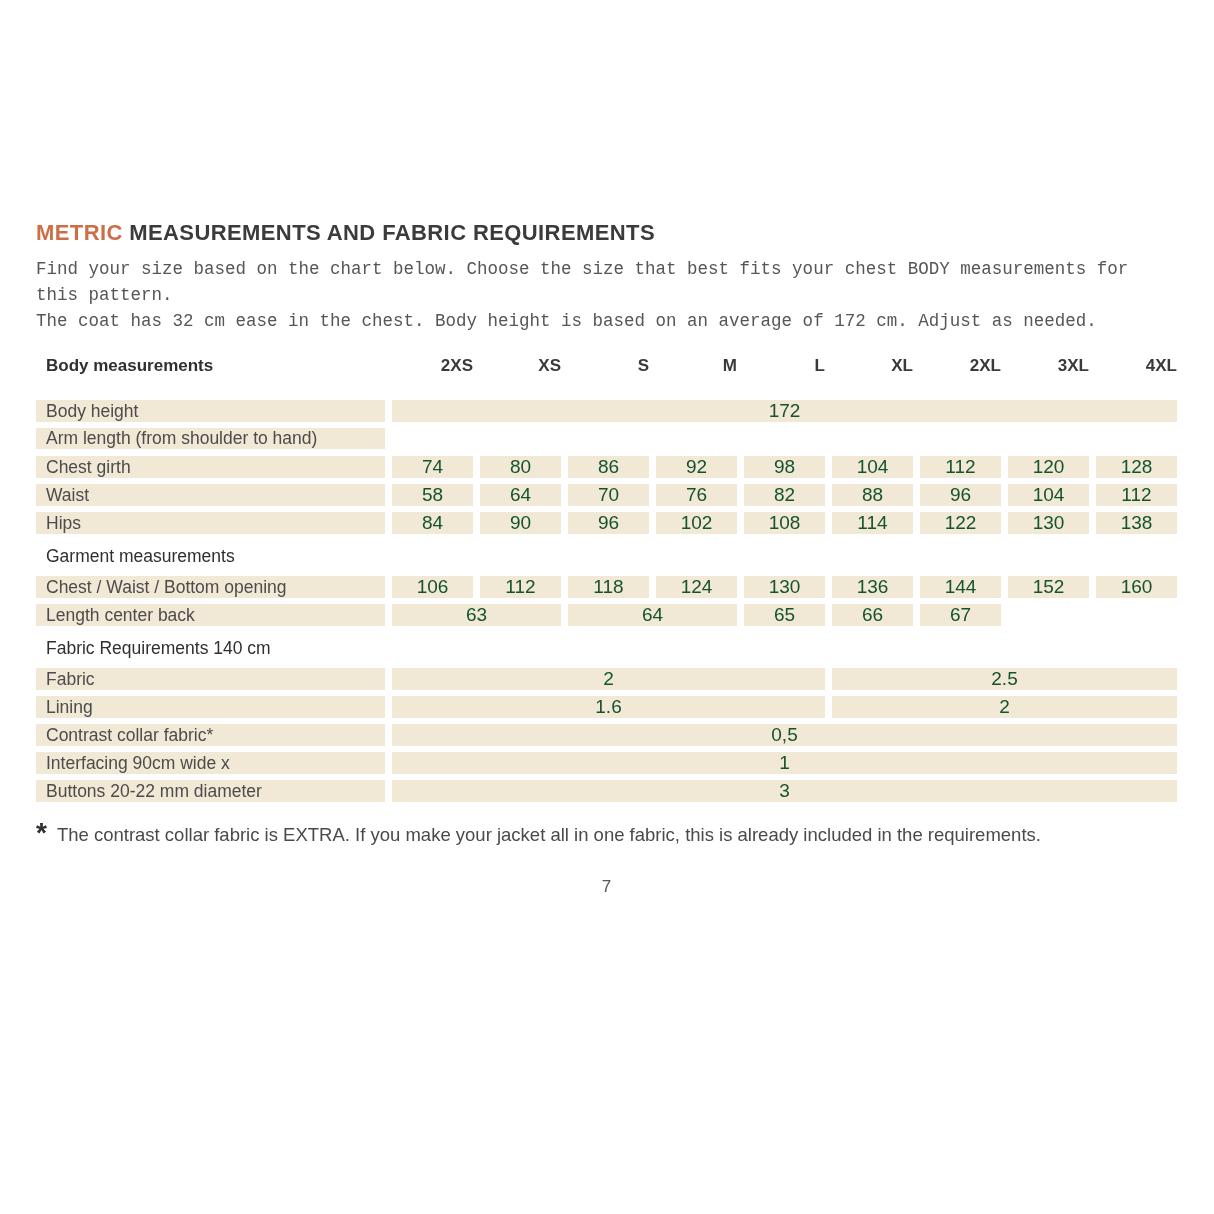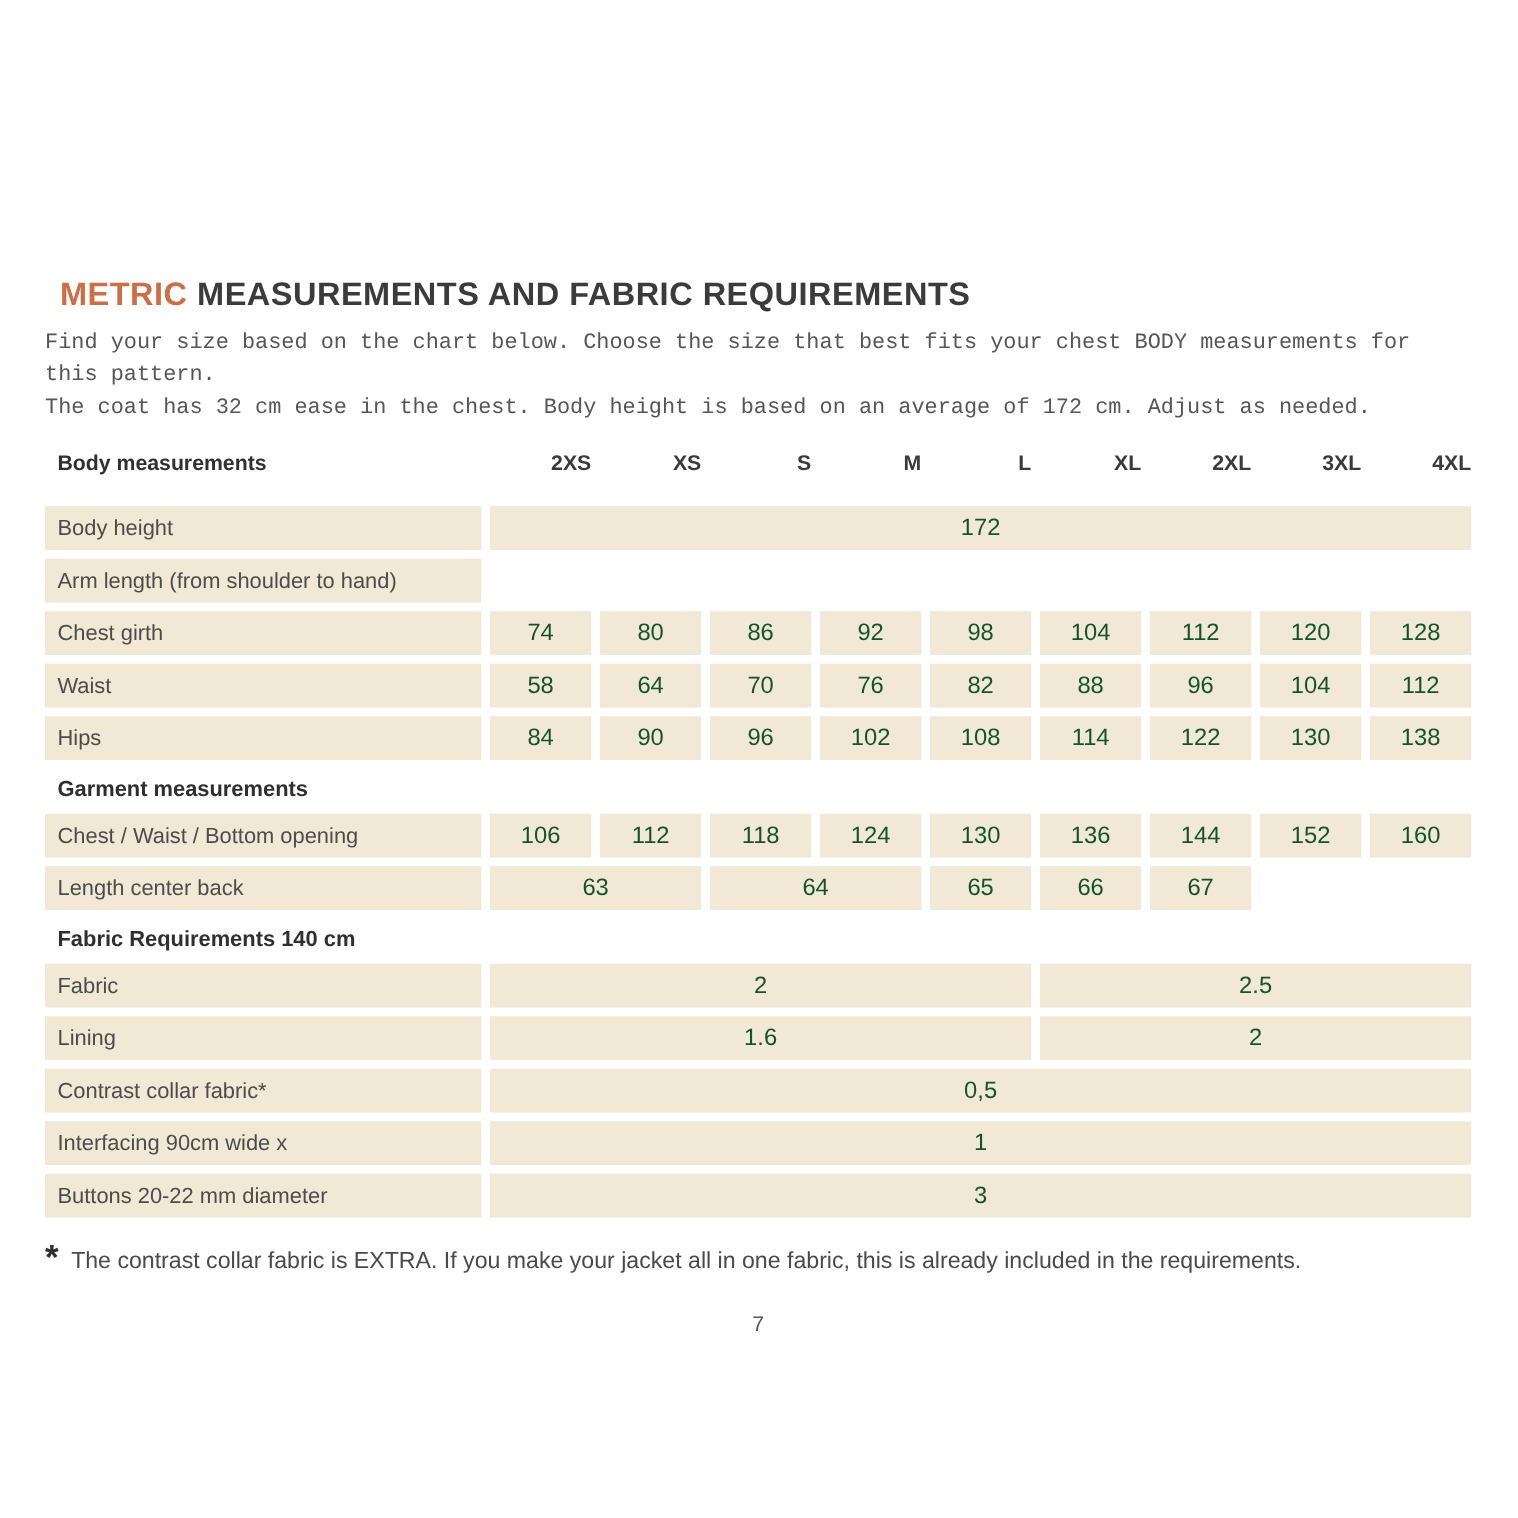--- a/index.html
+++ b/index.html
@@ -5,50 +5,50 @@
   html,body { margin:0; padding:0; background:#ffffff; }
   .page {
     position:relative;
     width:1214px; height:1214px;
     background:#ffffff;
     font-family:"Liberation Sans", sans-serif;
     overflow:hidden;
   }
   .content { position:absolute; left:36px; top:220px; width:1141px; }
 
-  .title { font-size:26px; font-weight:600; color:#3b3b3b; letter-spacing:0.4px; margin:0 0 10px 12px; }
+  .title { font-size:22px; font-weight:600; color:#3b3b3b; letter-spacing:0.4px; margin:0 0 10px 0; }
   .title .hl { color:var(--accent, #cc6f48); }
 
   .intro { font-size:17.5px; color:#565656; line-height:26px; margin-bottom:20px;font-family:Liberation Mono, monospace; }
 
   .grid-row {
     display:grid;
     grid-template-columns:349px repeat(9, 1fr);
     column-gap:7px;
   }
 
   .header-row { height:24px; margin-bottom:22px; align-items:center; }
   .header-row .hdr-label { font-size:17px; font-weight:700; color:#303030; padding-left:10px; }
   .header-row .size-hdr { font-size:17px; font-weight:600; color:#3a3a3a; text-align:right; }
 
-  .data-row { height:35px; margin-bottom:7px; }
+  .data-row { height:21px; margin-bottom:7px; }
   .data-row .row-label {
     background:var(--beige, #f1e8d5);
     display:flex; align-items:center;
     padding-left:10px;
     font-size:17.5px; color:#4c4c4c;
   }
   .data-row .cell {
     background:var(--beige, #f1e8d5);
     display:flex; align-items:center; justify-content:center;
     font-size:19px; color:#14532d;
   }
 
   .section-heading {
-    font-size:17.5px; font-weight:700; color:#2f2f2f;
+    font-size:17.5px; font-weight:400; color:#2f2f2f;
     padding:6px 0 9px 10px;
   }
 
   .footnote { display:flex; align-items:flex-start; margin-top:22px; }
   .footnote .mark { font-size:28px; font-weight:700; color:#2f2f2f; line-height:20px; margin-right:10px; }
   .footnote .fn-text { font-size:18.5px; color:#4a4a4a; line-height:24px; }
 
   .page-number { text-align:center; margin-top:30px; font-size:17px; color:#575757; }
 </style>
 </head>

